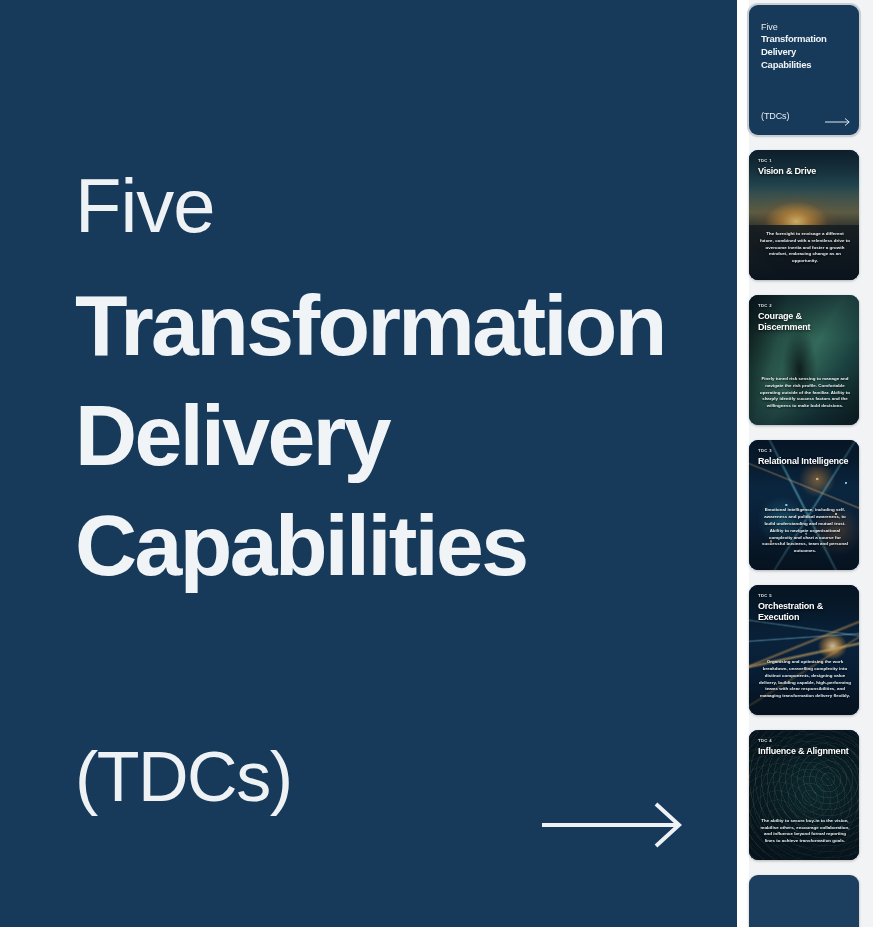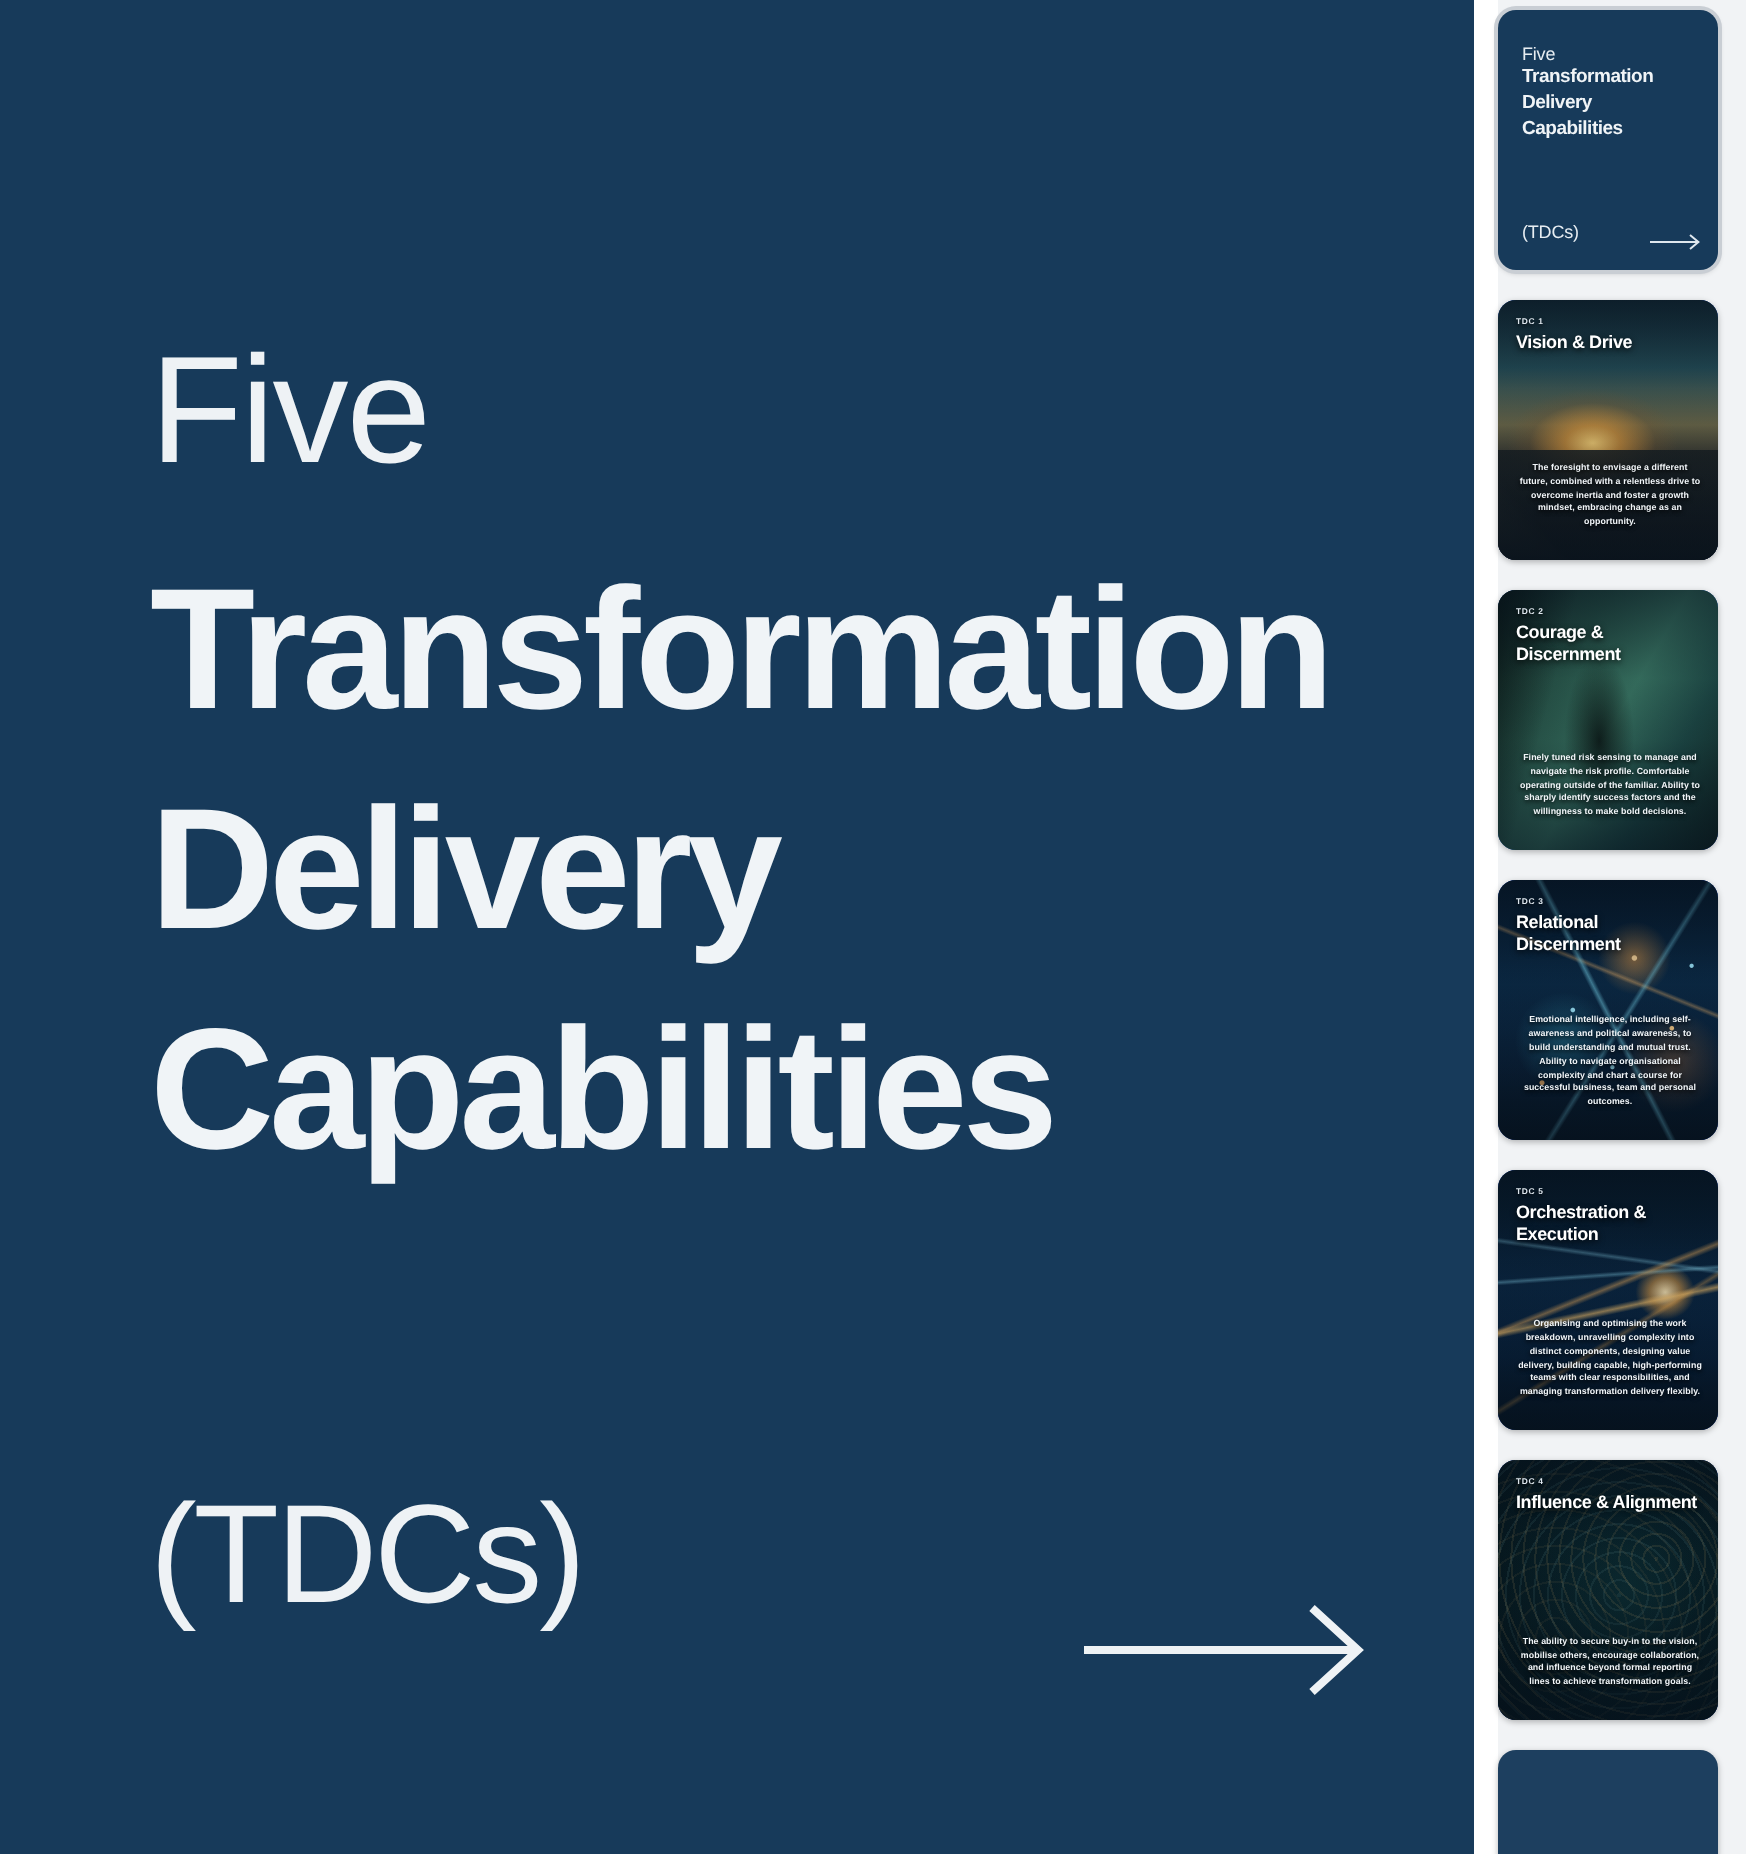--- a/index.html
+++ b/index.html
@@ -341,21 +341,21 @@
           <div class="tdc-name">Courage &amp; Discernment</div>
           <div class="tdc-desc">Finely tuned risk sensing to manage and navigate the risk profile. Comfortable operating outside of the familiar. Ability to sharply identify success factors and the willingness to make bold decisions.</div>
         </div>
       </div>
 
       <div class="thumb thumb-photo">
         <div class="photo-bg art-network"></div>
         <div class="photo-scrim"></div>
         <div class="thumb-body">
           <div class="tdc-eyebrow">TDC 3</div>
-          <div class="tdc-name">Relational Discernment</div>
+          <div class="tdc-name">Relational Intelligence</div>
           <div class="tdc-desc">Emotional intelligence, including self-awareness and political awareness, to build understanding and mutual trust. Ability to navigate organisational complexity and chart a course for successful business, team and personal outcomes.</div>
         </div>
       </div>
 
       <div class="thumb thumb-photo">
         <div class="photo-bg art-streak"></div>
         <div class="photo-scrim"></div>
         <div class="thumb-body">
           <div class="tdc-eyebrow">TDC 5</div>
           <div class="tdc-name">Orchestration &amp; Execution</div>

